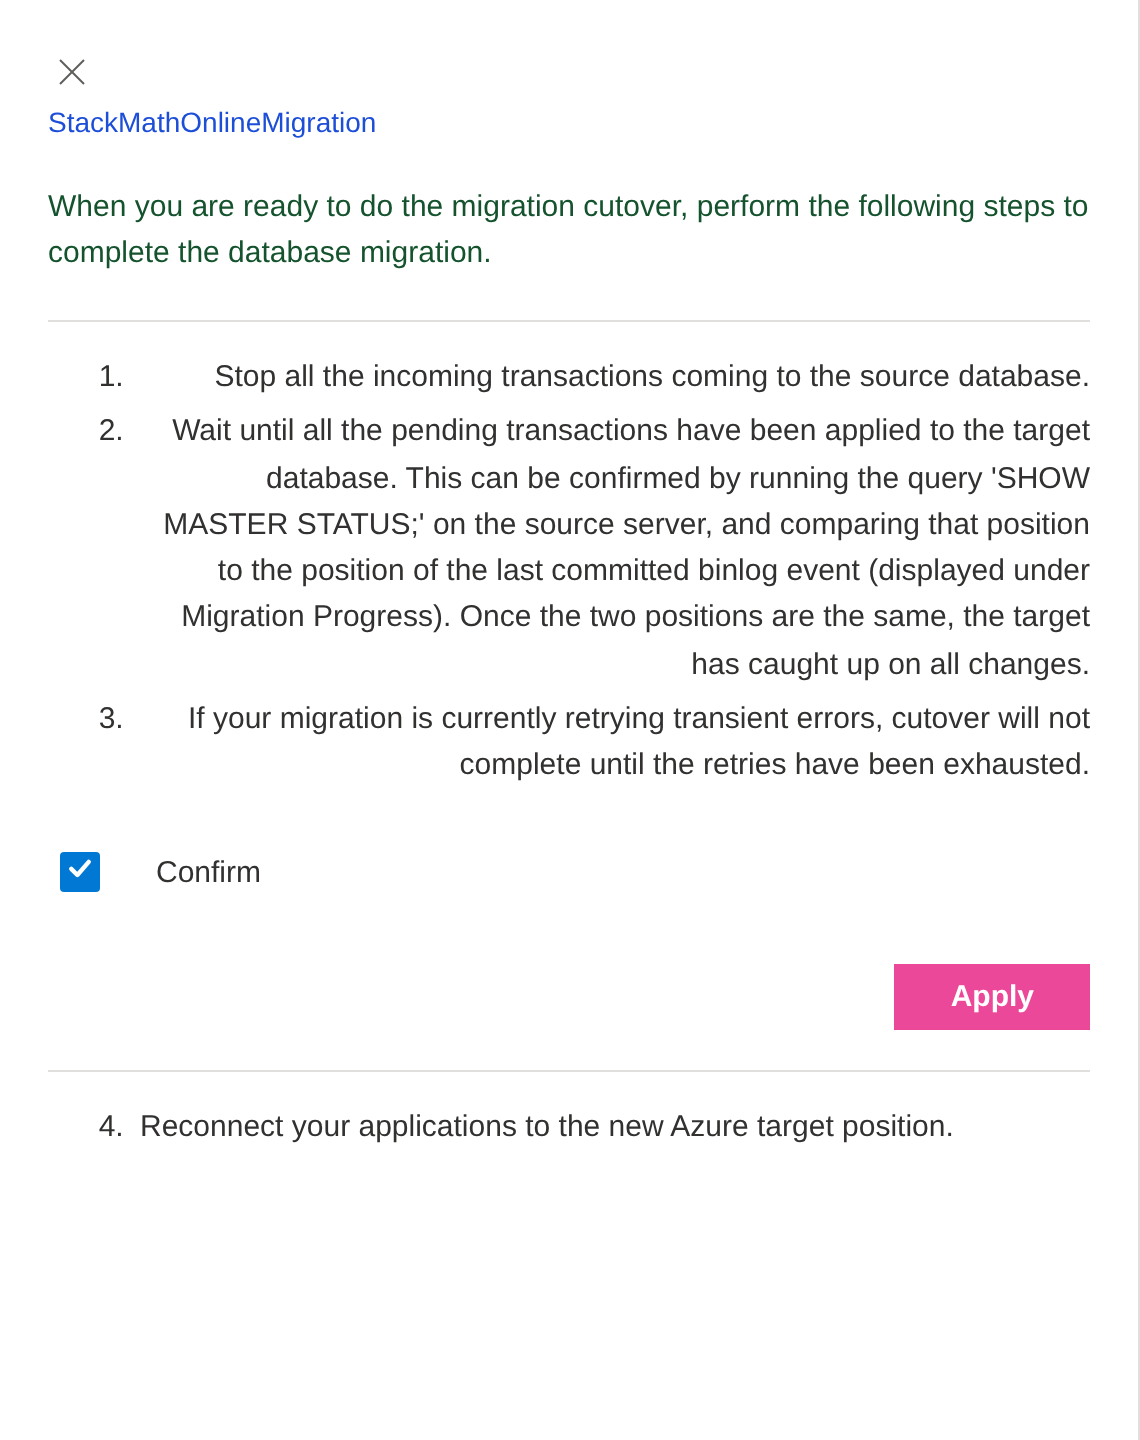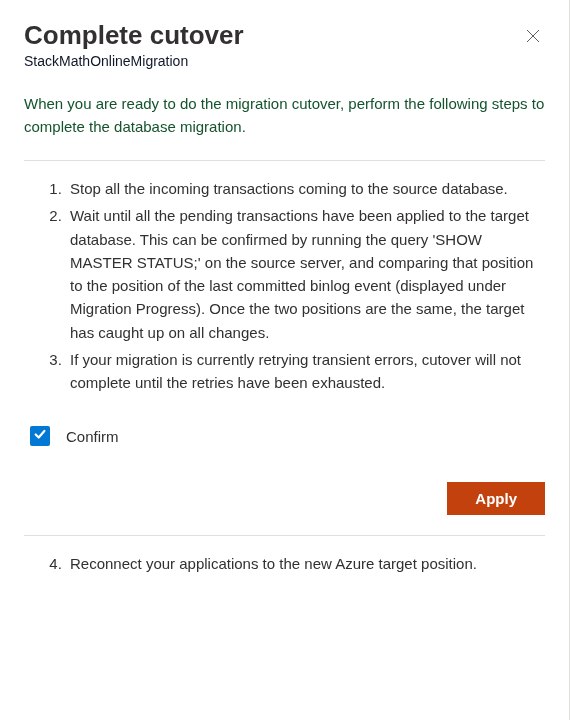--- a/index.html
+++ b/index.html
@@ -38,49 +38,50 @@
       align-items: center;
       justify-content: center;
       margin-top: 4px;
     }
     .close-btn svg {
       width: 16px;
       height: 16px;
     }
     .subtitle {
       font-size: 14px;
-      color: #0f172a;
+      color: #1d4ed8;
       margin-bottom: 24px;
     }
     .intro {
       font-size: 15px;
       line-height: 1.5;
       color: #14532d;
       margin-bottom: 22px;
     }
     .divider {
       border: none;
       border-top: 1px solid #e1dfdd;
       margin: 0 0 16px 0;
     }
     .step-list {
       padding-left: 42px;
       margin-bottom: 32px;
+      text-align: right;
     }
     .step-list li {
       font-size: 15px;
       line-height: 1.55;
       color: #323130;
       margin-bottom: 4px;
       padding-left: 4px;
     }
     .confirm-row {
       display: flex;
       align-items: center;
-      gap: 16px;
+      gap: 28px;
       margin-bottom: 36px;
       margin-left: 6px;
     }
     .checkbox {
       width: 20px;
       height: 20px;
       background: #0078d4;
       border-radius: 2px;
       display: flex;
       align-items: center;
@@ -94,21 +95,21 @@
     .confirm-label {
       font-size: 15px;
       color: #323130;
     }
     .apply-row {
       display: flex;
       justify-content: flex-end;
       margin-bottom: 20px;
     }
     .apply-btn {
-      background: #c2410c;
+      background: #ec4899;
       color: #ffffff;
       border: none;
       font-size: 15px;
       font-weight: 600;
       padding: 8px 28px;
       cursor: pointer;
       font-family: inherit;
     }
     .step-list-after {
       padding-left: 42px;
@@ -117,21 +118,20 @@
       font-size: 15px;
       line-height: 1.55;
       color: #323130;
       padding-left: 4px;
     }
   </style>
 </head>
 <body>
 
 <div class="header">
-  <h1 class="title">Complete cutover</h1>
   <button class="close-btn">
     <span>
       <svg viewBox="0 0 16 16" fill="none" stroke="#605e5c" stroke-width="1">
         <line x1="2" y1="2" x2="14" y2="14"></line>
         <line x1="14" y1="2" x2="2" y2="14"></line>
       </svg>
     </span>
   </button>
 </div>
 

